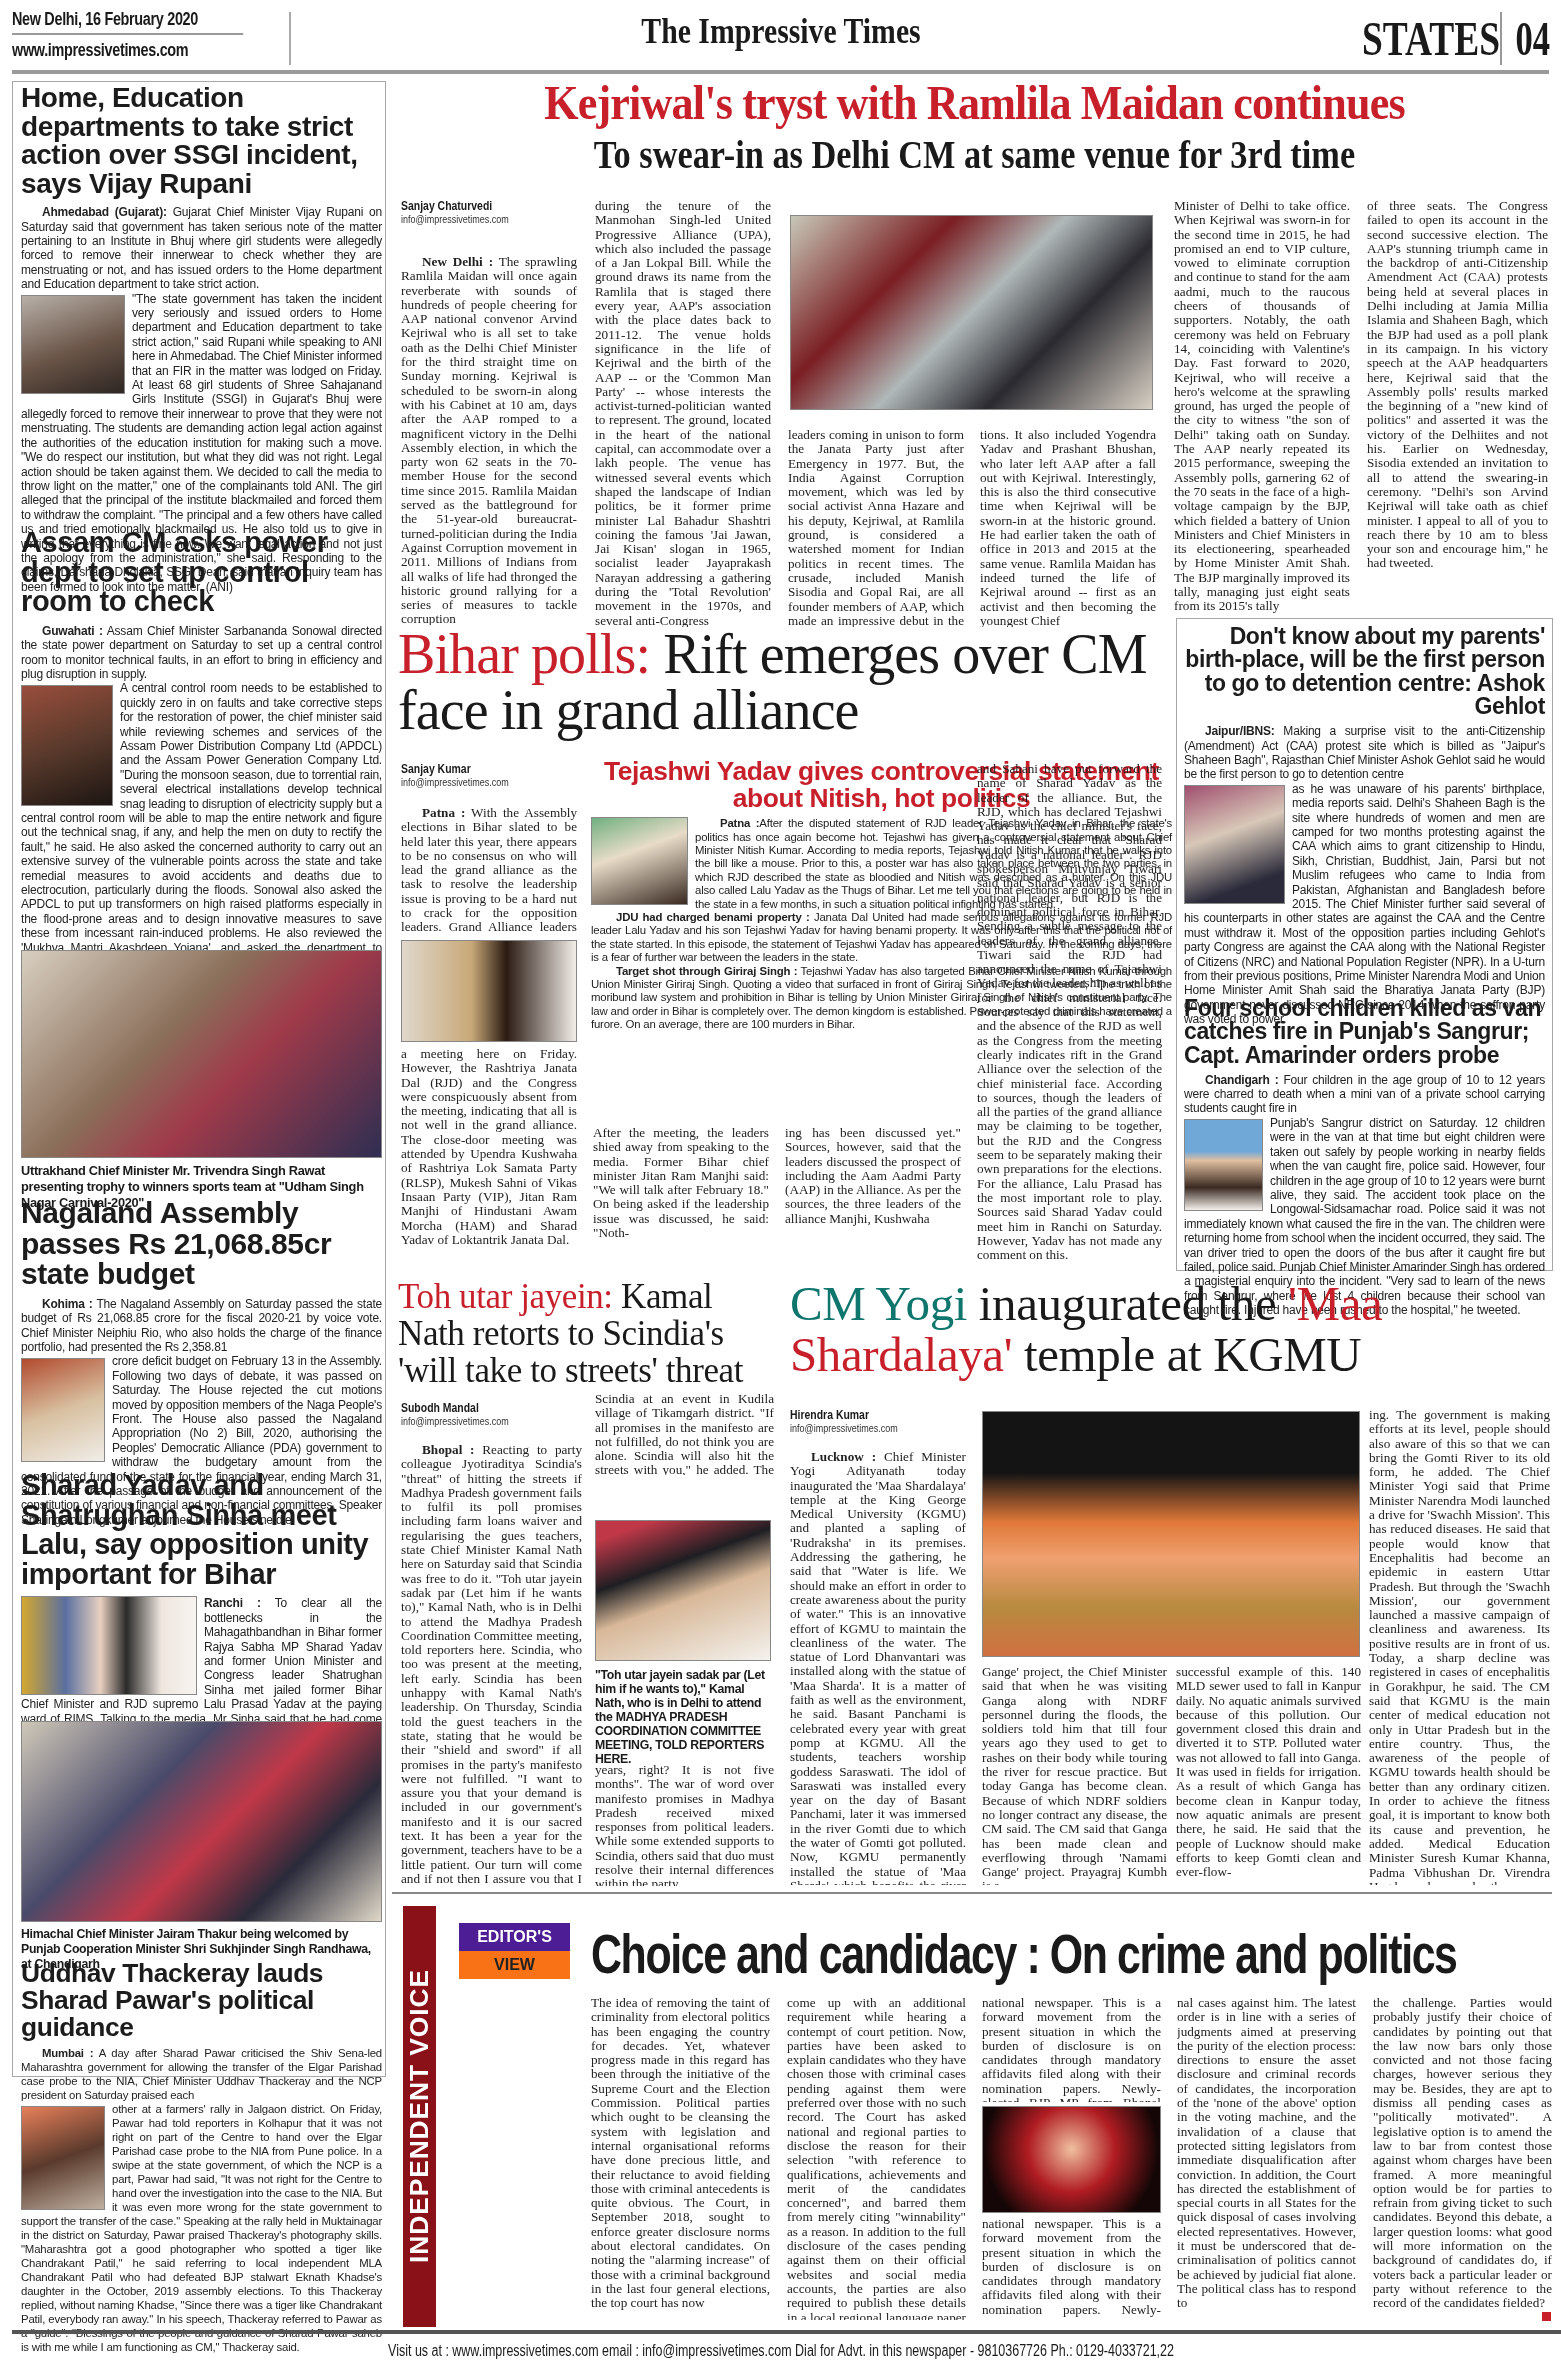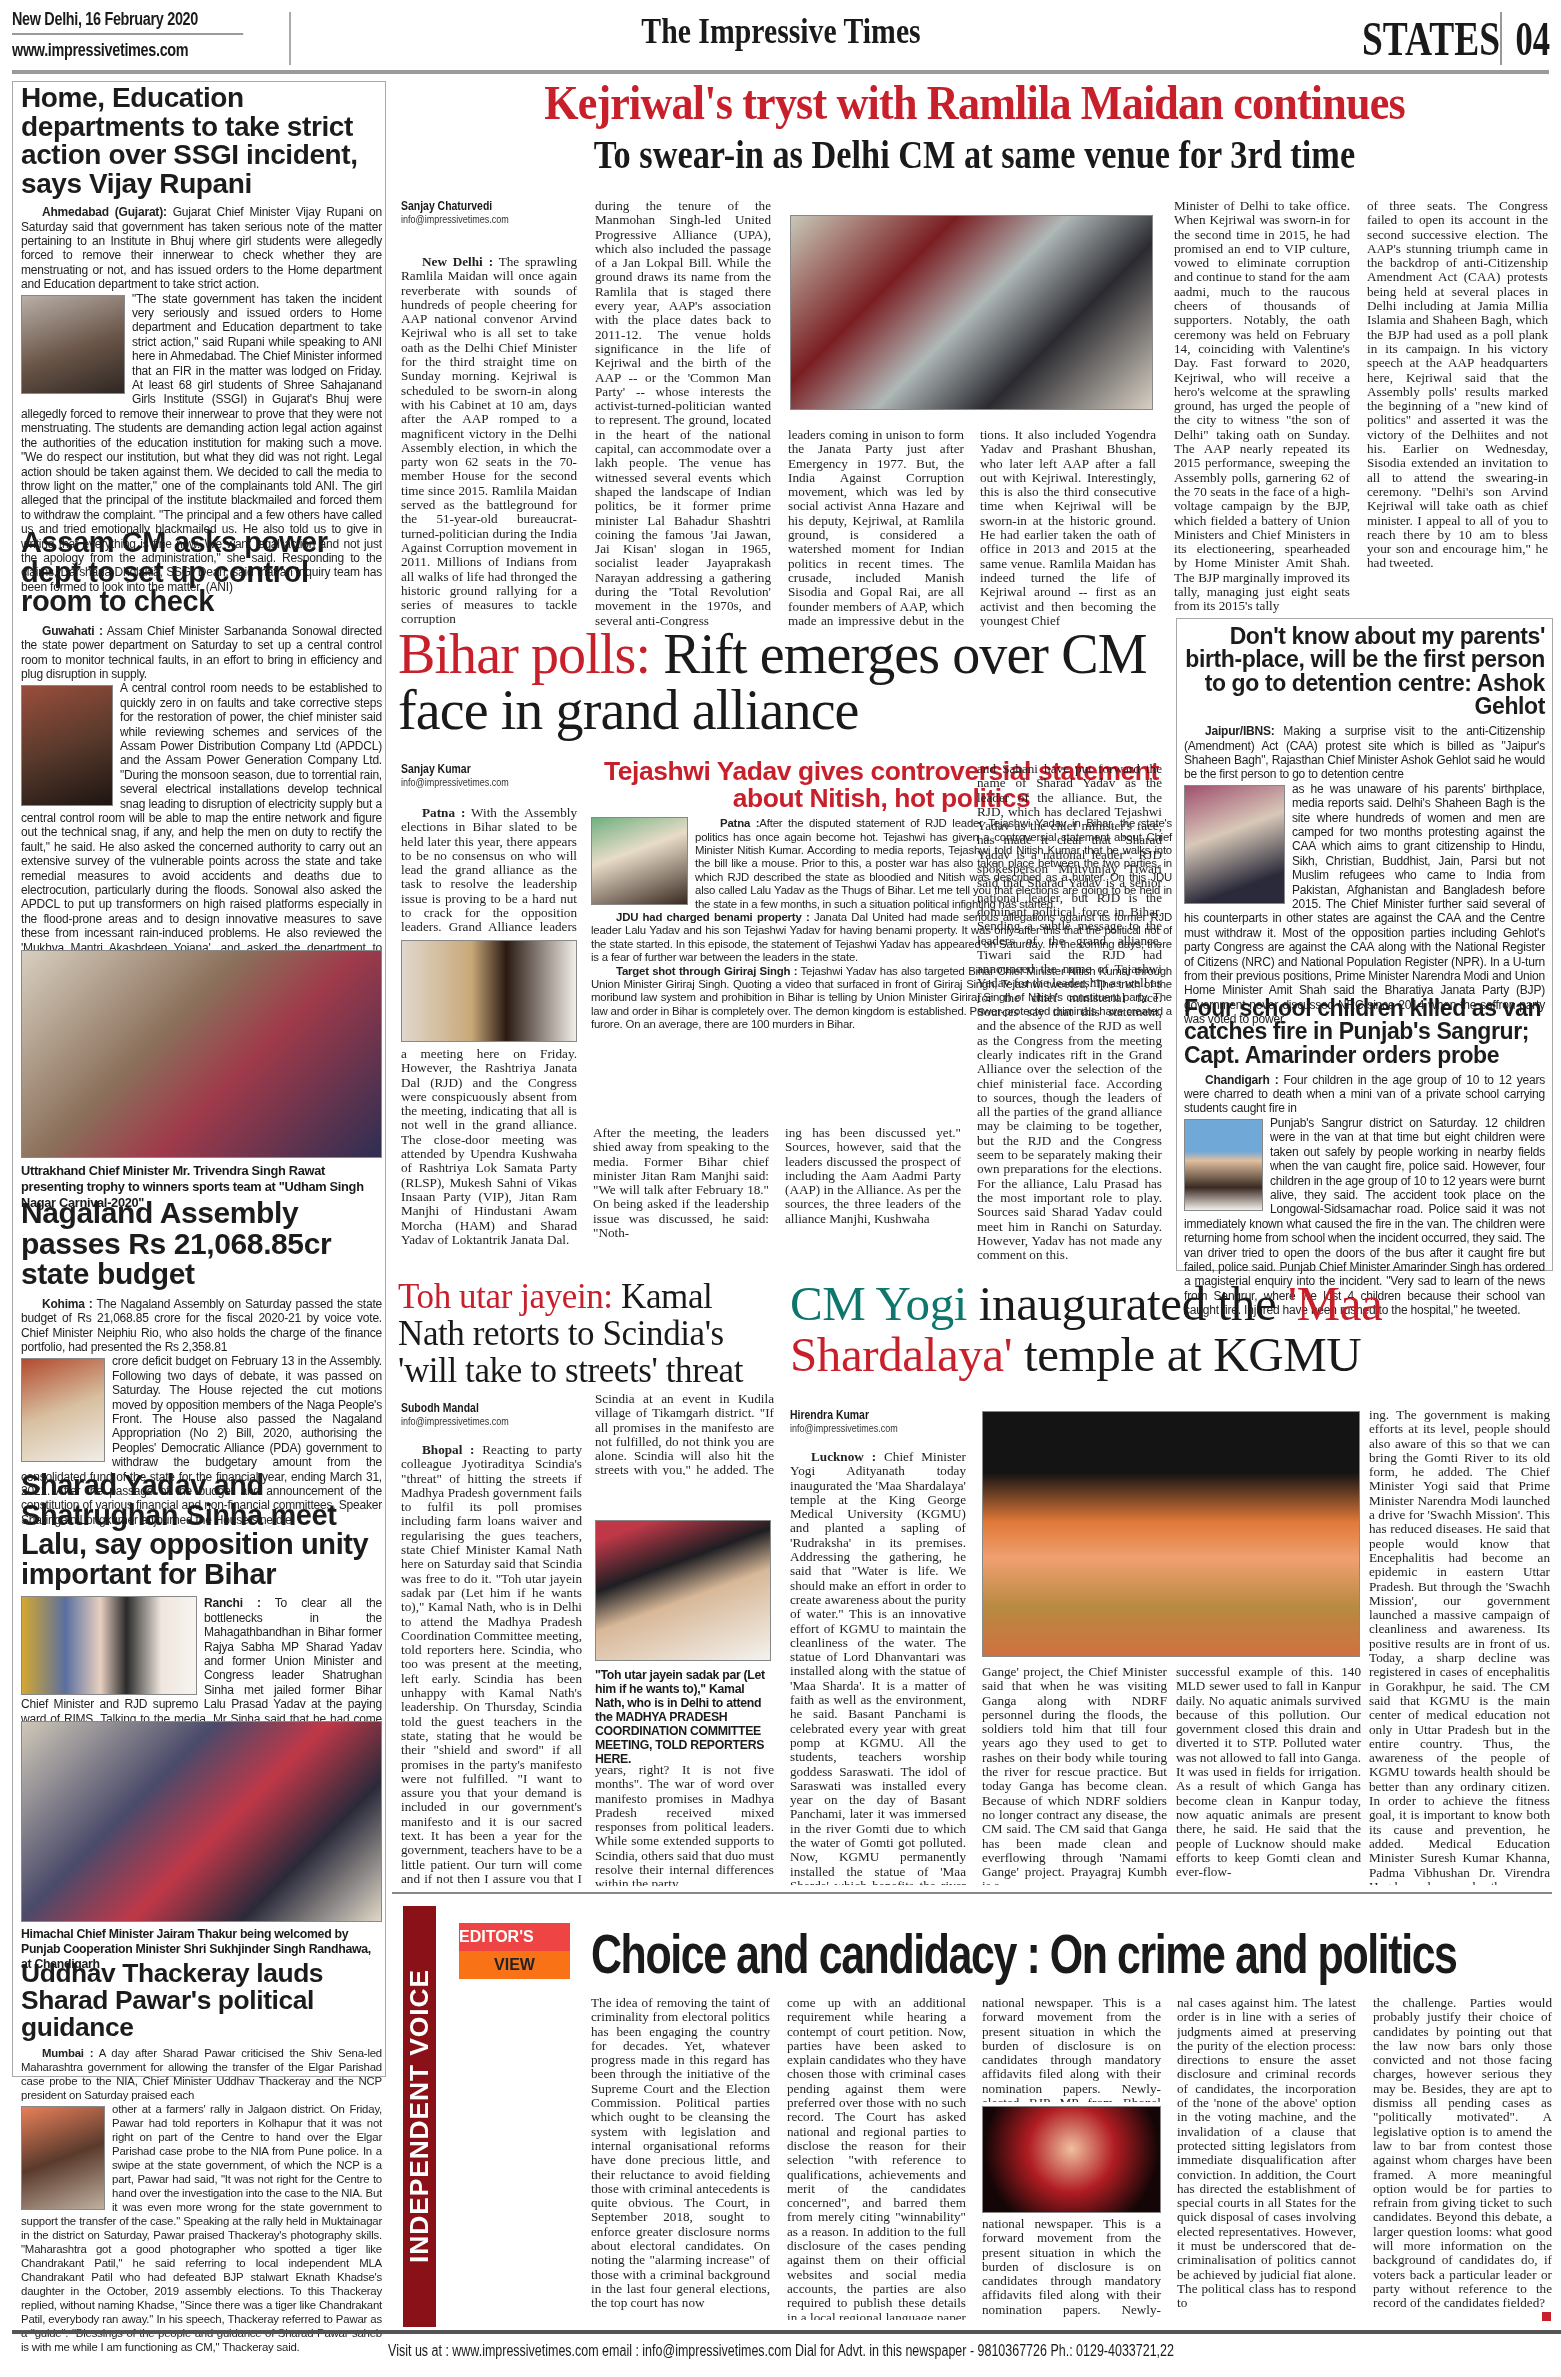--- a/index.html
+++ b/index.html
@@ -23,21 +23,21 @@
 .stext{font-family:"Liberation Serif",serif;font-size:13.2px;line-height:14.3px;text-align:justify;color:#222}
 .photo{background:linear-gradient(135deg,#6b5a4e,#a08878 45%,#3e3530);border:0.9px solid #888}
 .byline{font-size:12.3px;font-weight:bold;transform:scaleX(0.85);transform-origin:left}
 .email{font-size:10.6px;color:#333;transform:scaleX(0.85);transform-origin:left}
 .red{color:#c8202b}
 .blue{color:#0f766e}
 .caption{font-size:13.2px;font-weight:bold;line-height:16px;letter-spacing:-0.3px}
 .footer-rule{left:12.3px;top:2330px;width:1549px;height:3.5px;background:#555}
 .footer{left:0;top:2342px;width:1562px;text-align:center;font-size:16px;transform:scaleX(0.78)}
 .iv-bar{background:#8b1118;color:#fff;font-weight:bold;font-size:26.4px;writing-mode:vertical-rl;transform:rotate(180deg);text-align:center;letter-spacing:0.9px}
-.ed-red{background:#ef4444;color:#fff;font-weight:bold;font-size:16px}
+.ed-red{background:#4c1d95;color:#fff;font-weight:bold;text-align:center;font-size:16px}
 .ed-yellow{background:#f97316;color:#222;font-weight:bold;text-align:center;font-size:16px}
 .red-square{width:8.8px;height:8.8px;background:#c8202b}
 </style>
 </head>
 <body>
 
 <div class="abs mast">
   <div class="abs mast-left">
     <div>New Delhi, 16 February 2020</div>
     <div class="sep"></div>

